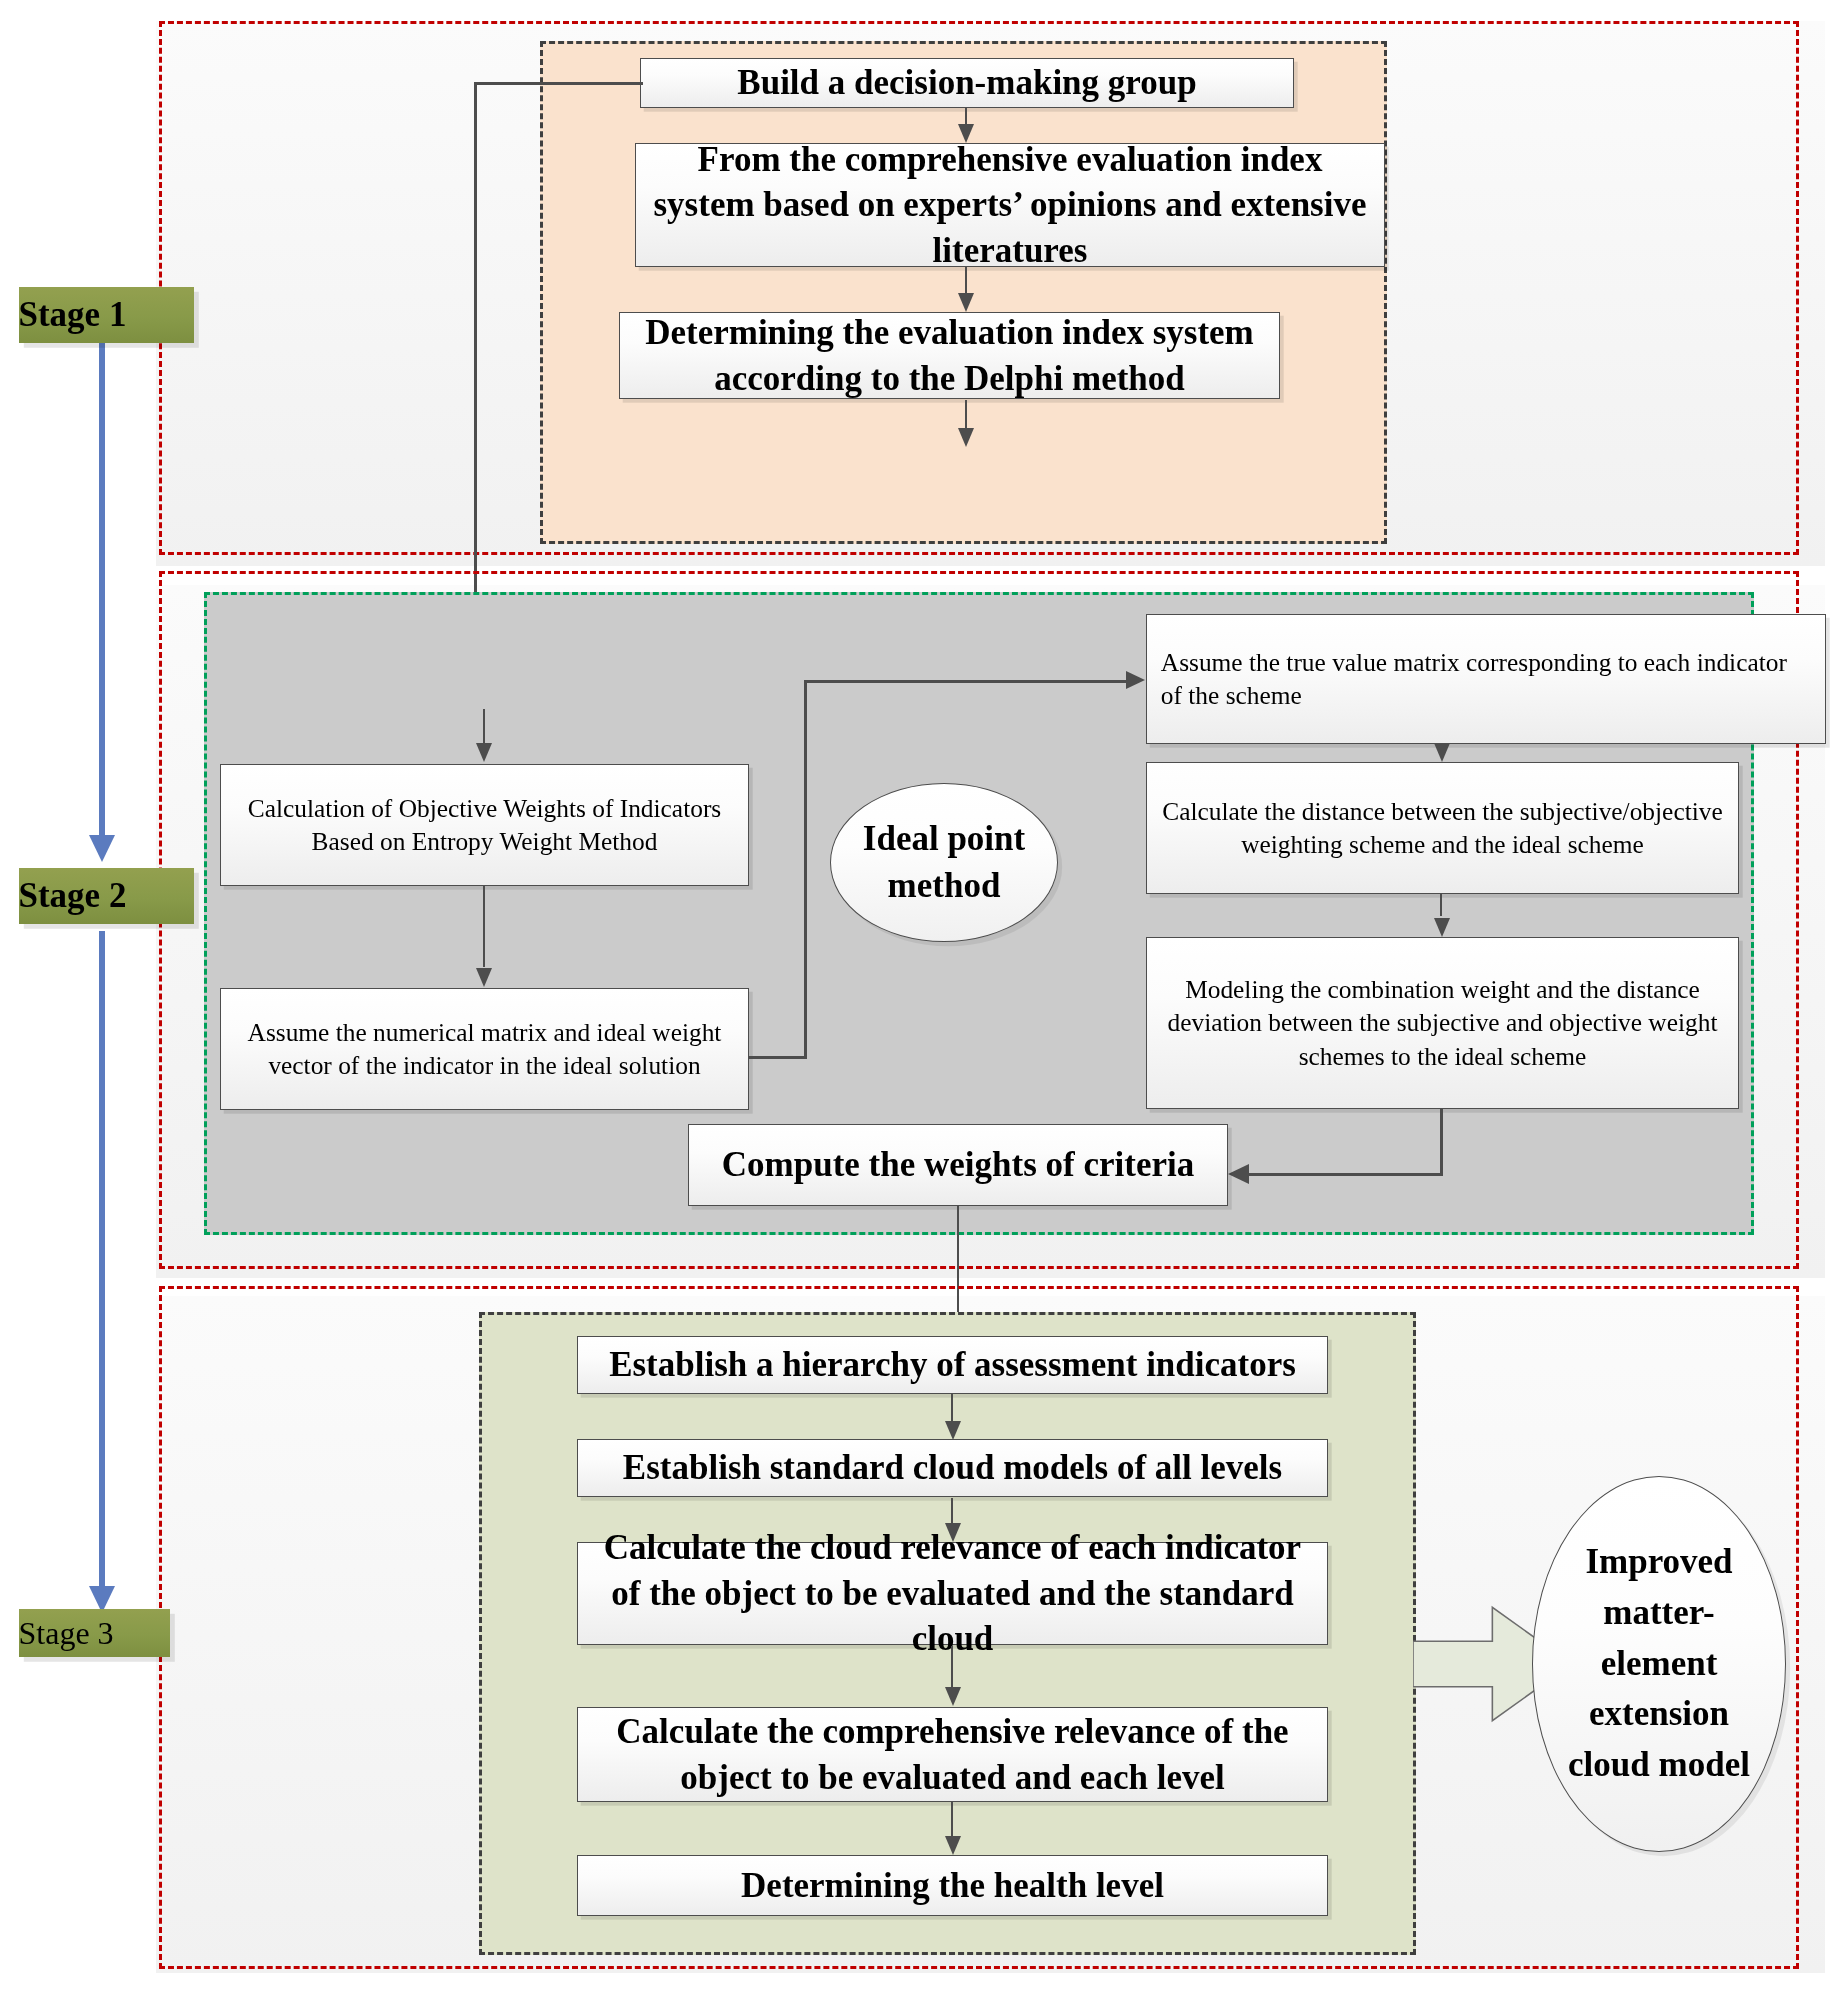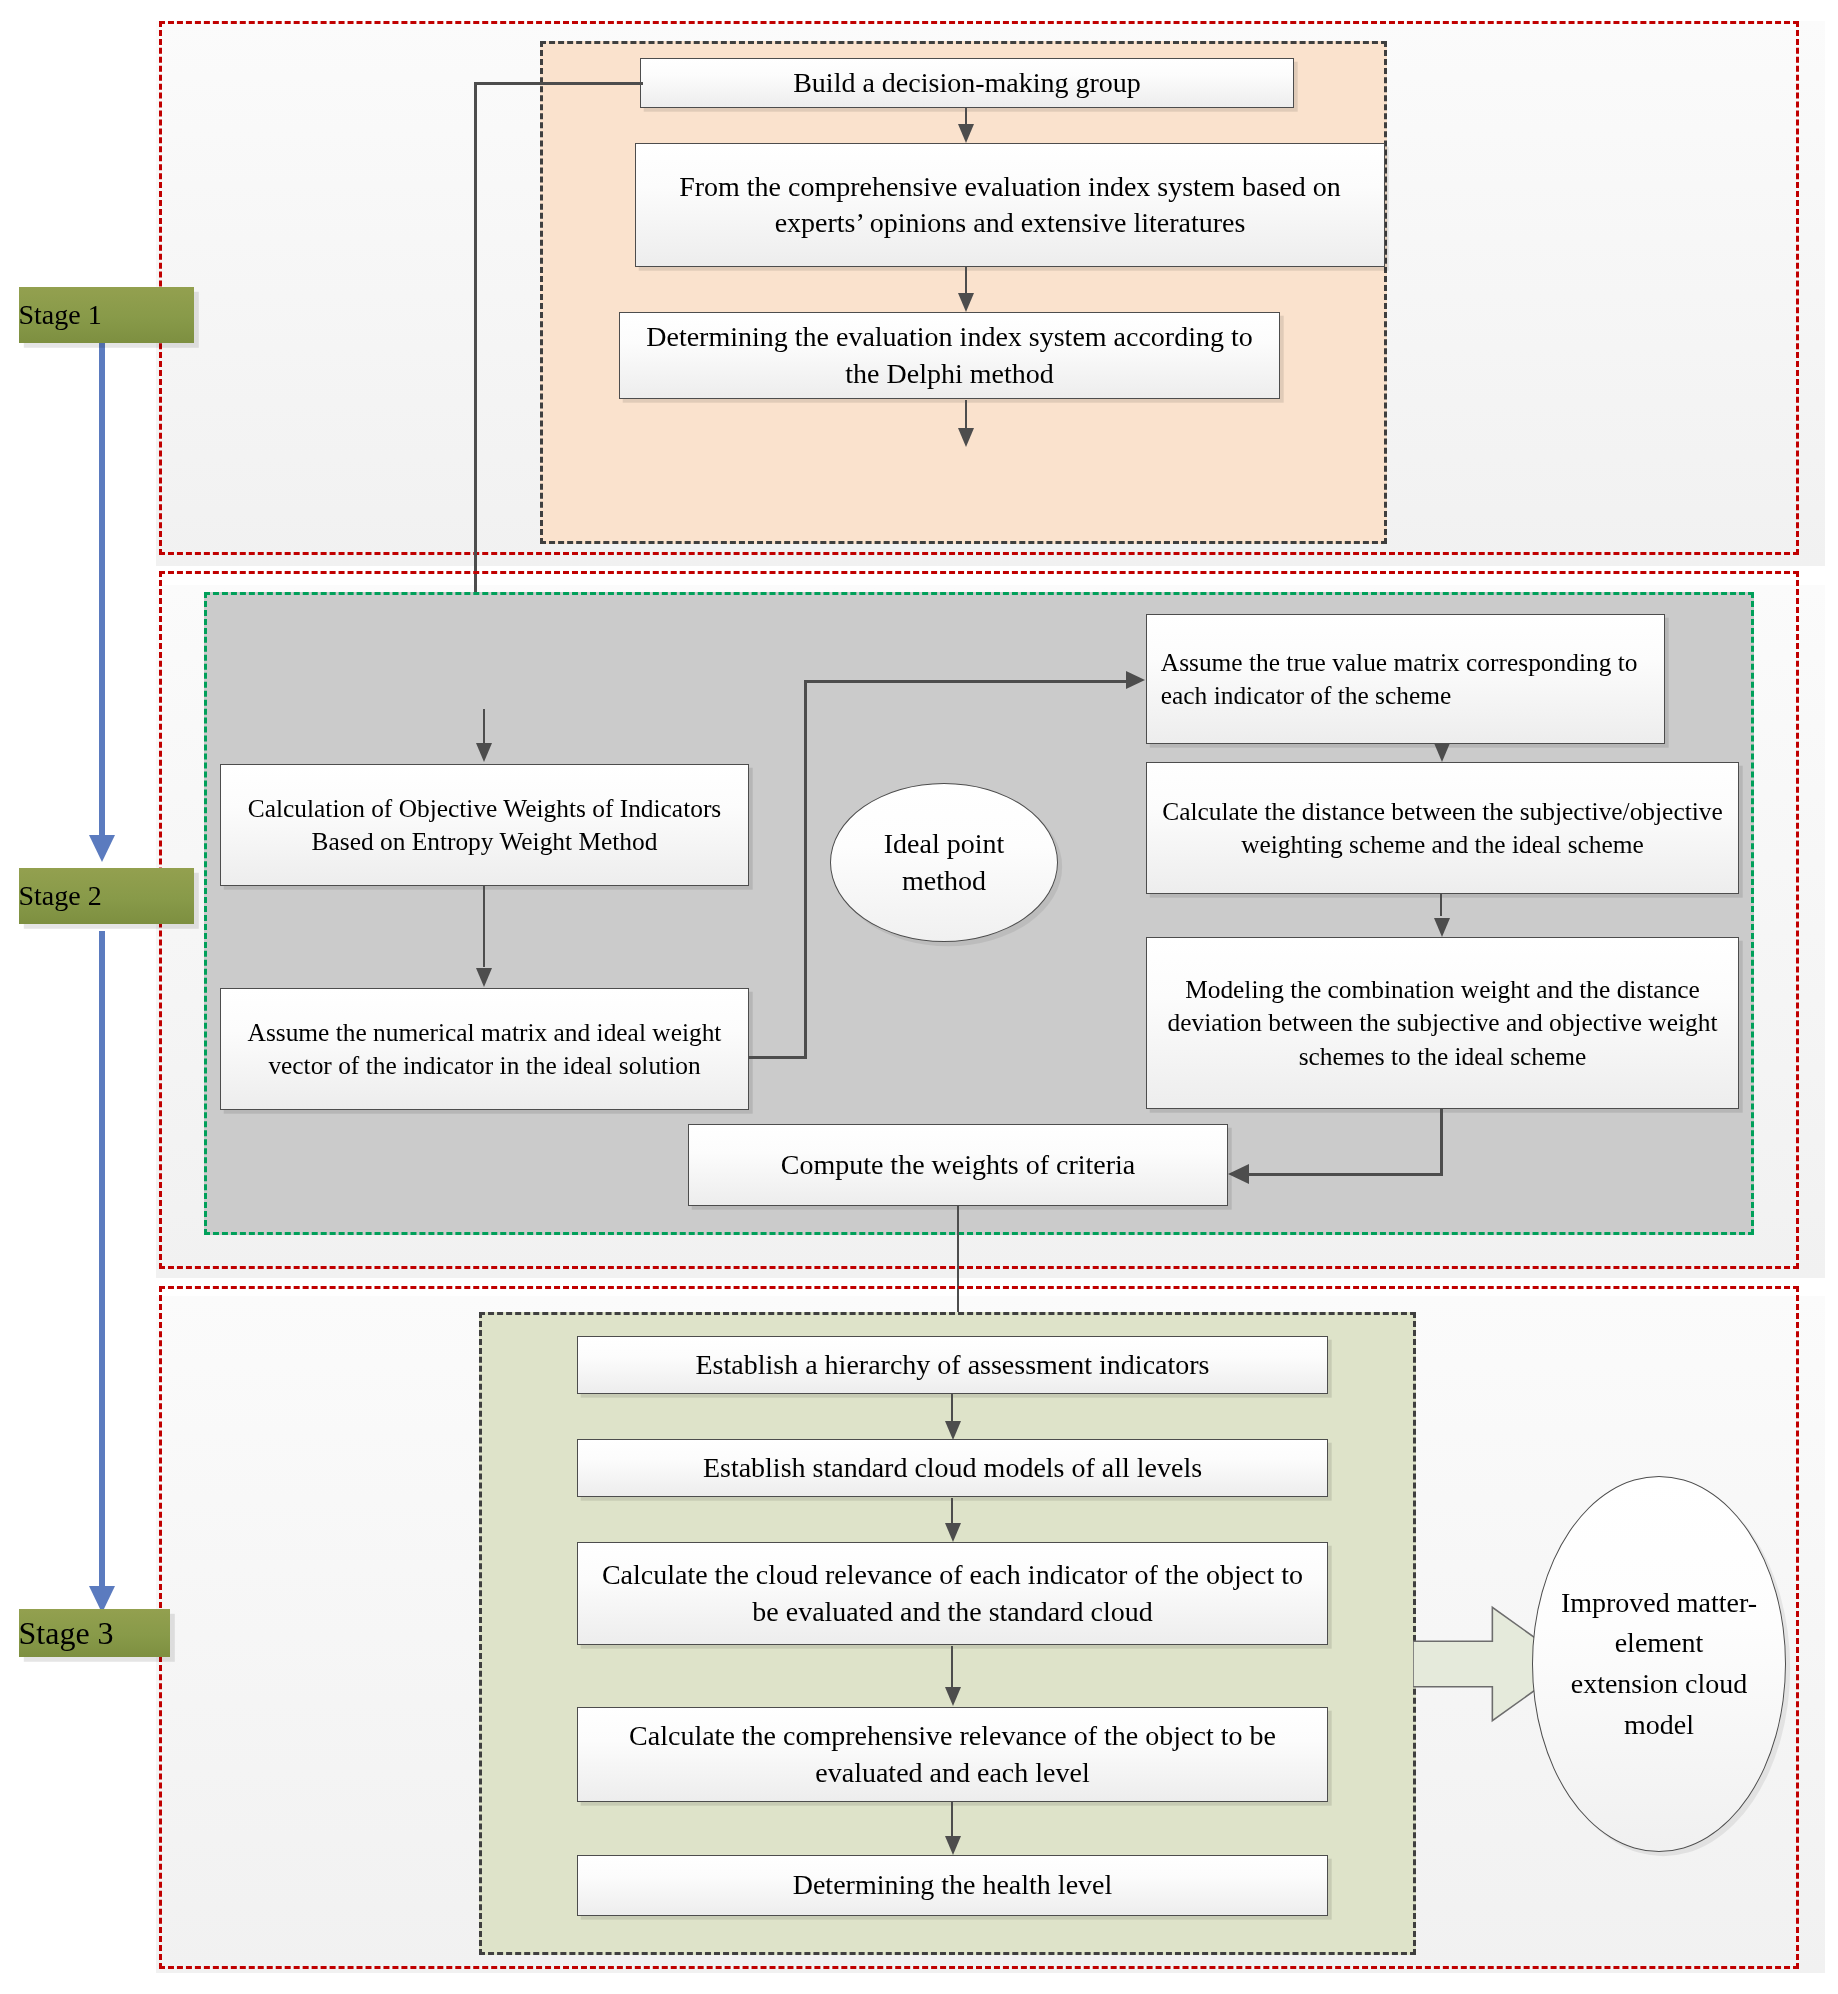--- a/index.html
+++ b/index.html
@@ -113,21 +113,21 @@
   
   .blue-line { background:#5b7bbf; width:6.3px; }
   .blue-arrow {
     width:0;height:0;
     border-left:13.8px solid transparent;
     border-right:13.8px solid transparent;
     border-top:27.5px solid #5b7bbf;
   }
   .t-46 { font-size:32px; }
   .t-48 { font-size:25.4px; }
-  .t-50 { font-size:28px; }
+  .t-50 { font-size:35px;font-weight:bold; }
 </style>
 </head>
 <body>
 
 <div id="canvas">
 
   <div class="abs panel-bg" style="left:156px; top:21px; width:1669px; height:545px;"></div>
   <div class="abs panel-bg" style="left:156px; top:585px; width:1669px; height:693px;"></div>
   <div class="abs panel-bg" style="left:156px; top:1296px; width:1669px; height:677px;"></div>
 
@@ -184,21 +184,21 @@
 
   <div class="abs ellipse t-50" style="left:830px; top:783px; width:228px; height:159px; padding:0 23px;">
     <span>Ideal point method</span>
   </div>
 
   <div class="abs h-line" style="left:749px; top:1056px; width:58px;"></div>
   <div class="abs v-line" style="left:804px; top:680px; height:378px;"></div>
   <div class="abs h-line" style="left:804px; top:680px; width:328px;"></div>
   <div class="abs arrow-right" style="left:1126px; top:671px;"></div>
 
-  <div class="abs pbox left-align t-48" style="left:1146px; top:614px; width:519px; height:130px; padding:5.3px 13.8px;">
+  <div class="abs pbox left-align t-48" style="left:1146px; top:614px; width:680px; height:130px; padding:5.3px 13.8px;">
     <span>Assume the true value matrix corresponding to each indicator of the scheme</span>
   </div>
 
   <div class="abs pbox t-48" style="left:1146px; top:762px; width:593px; height:132px;">
     <span>Calculate the distance between the subjective/objective weighting scheme and the ideal scheme</span>
   </div>
 
   <div class="abs pbox t-48" style="left:1146px; top:937px; width:593px; height:172px;">
     <span>Modeling the combination weight and the distance deviation between the subjective and objective weight schemes to the ideal scheme</span>
   </div>

